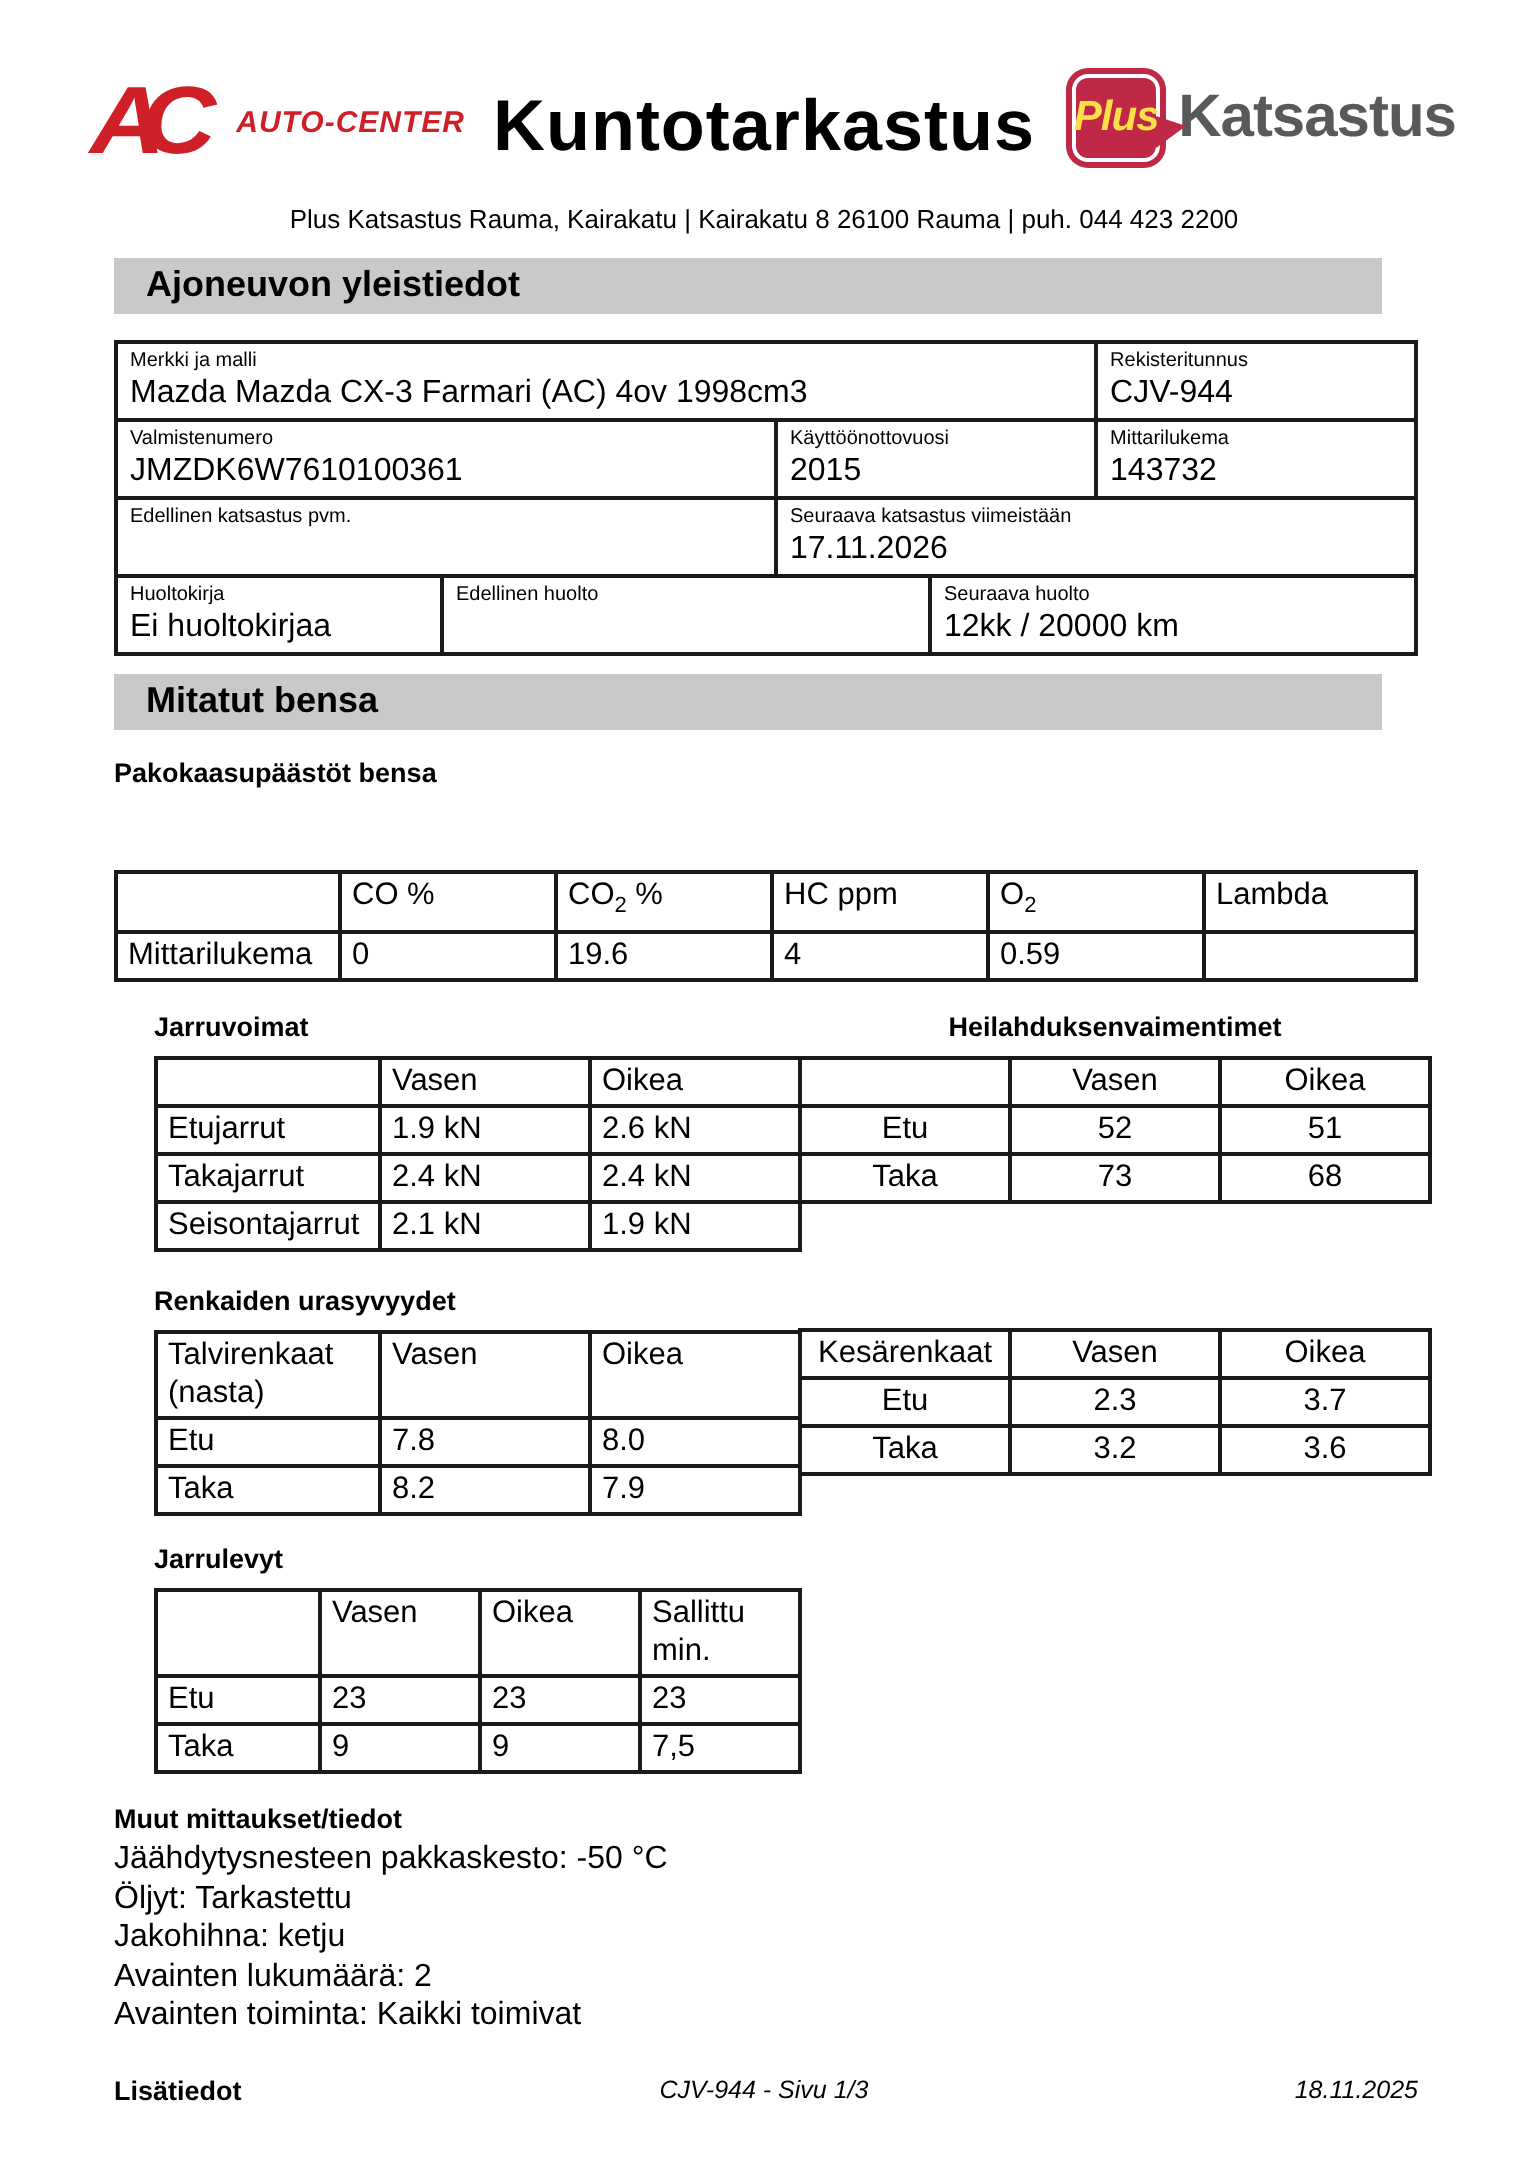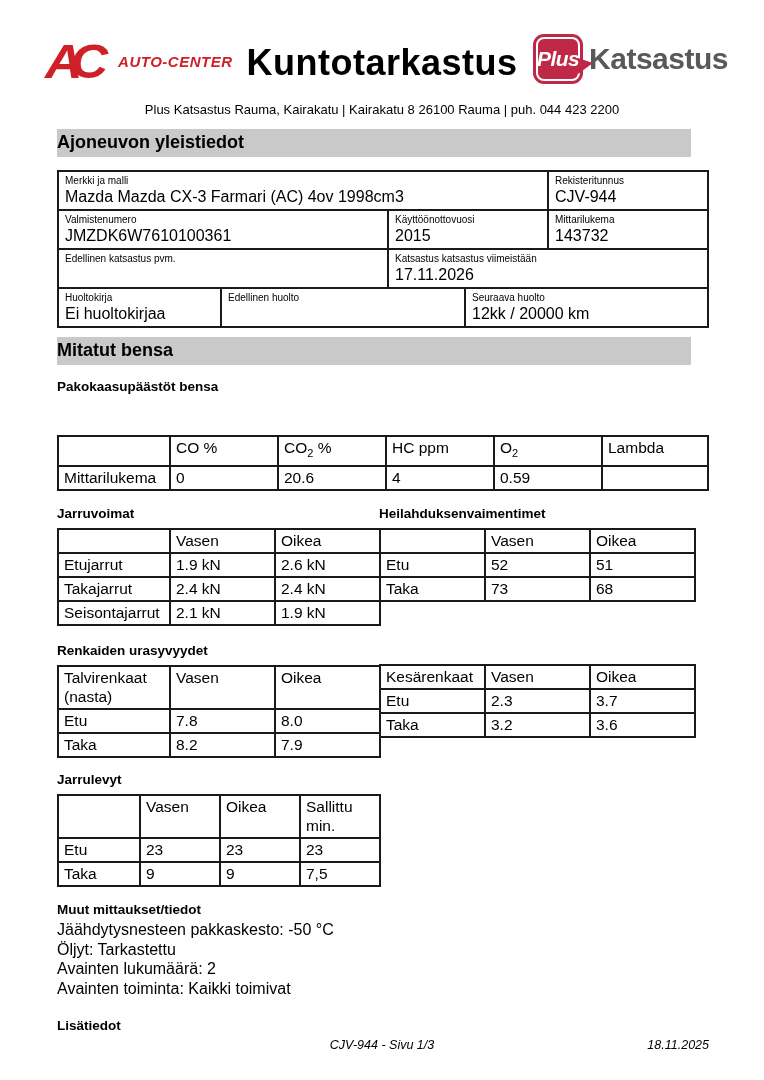--- a/index.html
+++ b/index.html
@@ -34,33 +34,33 @@
   }
   .plus-badge::before {
     content: ""; position: absolute; inset: 3px; border: 2px solid #fff; border-radius: 8px;
   }
   .plus-badge::after {
     content: ""; position: absolute; right: -10px; top: 24px; width: 0; height: 0;
     border-top: 5px solid transparent; border-bottom: 11px solid transparent;
     border-left: 15px solid var(--plus-red);
   }
   .plus-badge span {
-    position: relative; z-index: 1; color: #ffffff; font-weight: bold; font-style: italic;
+    position: relative; z-index: 1; color: #fde047; font-weight: bold; font-style: italic;
     font-size: 21px; letter-spacing: -0.5px;
   }
   .katsastus-wordmark {
     font-size: 30px; font-weight: bold; color: var(--katsastus-gray);
     margin-left: 6px; letter-spacing: -0.5px;
   }
   .contact-line { text-align: center; font-size: 13px; margin-top: 8px; }
 
   
   .section-bar {
     width: 634px; margin: 12px 0 0 57px; background: var(--bar-gray);
-    font-size: 18px; font-weight: bold; padding: 3px 0 4px;
+    font-size: 18px; font-weight: bold; padding: 3px 16px 4px;
   }
 
   
   table { border-collapse: collapse; table-layout: fixed; }
   .info-table { width: 650px; margin: 13px 0 0 57px; }
   .info-table td { border: 2px solid #1a1a1a; padding: 2px 6px 3px; vertical-align: top; }
   .fl { font-size: 10px; line-height: 13px; }
   .fv { font-size: 16px; line-height: 19px; min-height: 19px; }
 
   
@@ -70,22 +70,22 @@
     line-height: 19px; vertical-align: top; height: 22px;
   }
   .m-table sub { font-size: 11px; }
   .emis-wrap { margin: 14px 0 0 57px; }
   .emis-wrap .sub-title { margin-bottom: 7px; }
   .emis-table { width: 650px; margin-top: 41px; }
   .cols {
     width: 650px; margin: 15px 0 0 57px; display: flex;
     justify-content: space-between; align-items: flex-start;
   }
-  .col-left { width: 322px; }
-  .col-right { width: 357px; }
+  .col-left { width: 322px; margin-left: 20px; }
+  .col-right { width: 357px; text-align: center; }
   .cols .sub-title { margin-bottom: 7px; }
   .col-left .m-table { width: 322px; }
   .col-right .m-table { width: 315px; }
 
   
   .misc { margin: 15px 0 0 57px; }
   .misc .sub-title { margin-bottom: 3px; }
   .misc-line { font-size: 16px; line-height: 19.5px; }
   .extra-title { margin: 20px 0 0 57px; }
 
@@ -148,21 +148,21 @@
         <div class="fl">Mittarilukema</div>
         <div class="fv">143732</div>
       </td>
     </tr>
     <tr>
       <td colspan="2">
         <div class="fl">Edellinen katsastus pvm.</div>
         <div class="fv"></div>
       </td>
       <td colspan="3">
-        <div class="fl">Katsastus katsastus viimeistään</div>
+        <div class="fl">Seuraava katsastus viimeistään</div>
         <div class="fv">17.11.2026</div>
       </td>
     </tr>
     <tr>
       <td>
         <div class="fl">Huoltokirja</div>
         <div class="fv">Ei huoltokirjaa</div>
       </td>
       <td colspan="2">
         <div class="fl">Edellinen huolto</div>
@@ -194,21 +194,21 @@
         <td><span></span><sub></sub><span></span></td>
         <td><span>CO</span><sub></sub><span> %</span></td>
         <td><span>CO</span><sub>2</sub><span> %</span></td>
         <td><span>HC</span><sub></sub><span> ppm</span></td>
         <td><span>O</span><sub>2</sub><span></span></td>
         <td><span>Lambda</span><sub></sub><span></span></td>
       </tr>
       <tr>
         <td>Mittarilukema</td>
         <td>0</td>
-        <td>20.6</td>
+        <td>19.6</td>
         <td>4</td>
         <td>0.59</td>
         <td></td>
       </tr>
     </tbody>
       </table>
   </div>
 
   <div class="cols">
     <div class="col-left">
@@ -360,20 +360,21 @@
       </tbody>
         </table>
     </div>
     <div class="col-right"></div>
   </div>
 
   <div class="misc">
     <div class="sub-title">Muut mittaukset/tiedot</div>
     <div class="misc-line">Jäähdytysnesteen pakkaskesto: -50 °C</div>
     <div class="misc-line">Öljyt: Tarkastettu</div>
+    <div class="misc-line">Jakohihna: ketju</div>
     <div class="misc-line">Avainten lukumäärä: 2</div>
     <div class="misc-line">Avainten toiminta: Kaikki toimivat</div>
   </div>
 
   <div class="sub-title extra-title">Lisätiedot</div>
 
   <div class="footer">
     <span class="page-num">CJV-944 - Sivu 1/3</span>
     <span class="date">18.11.2025</span>
   </div>

